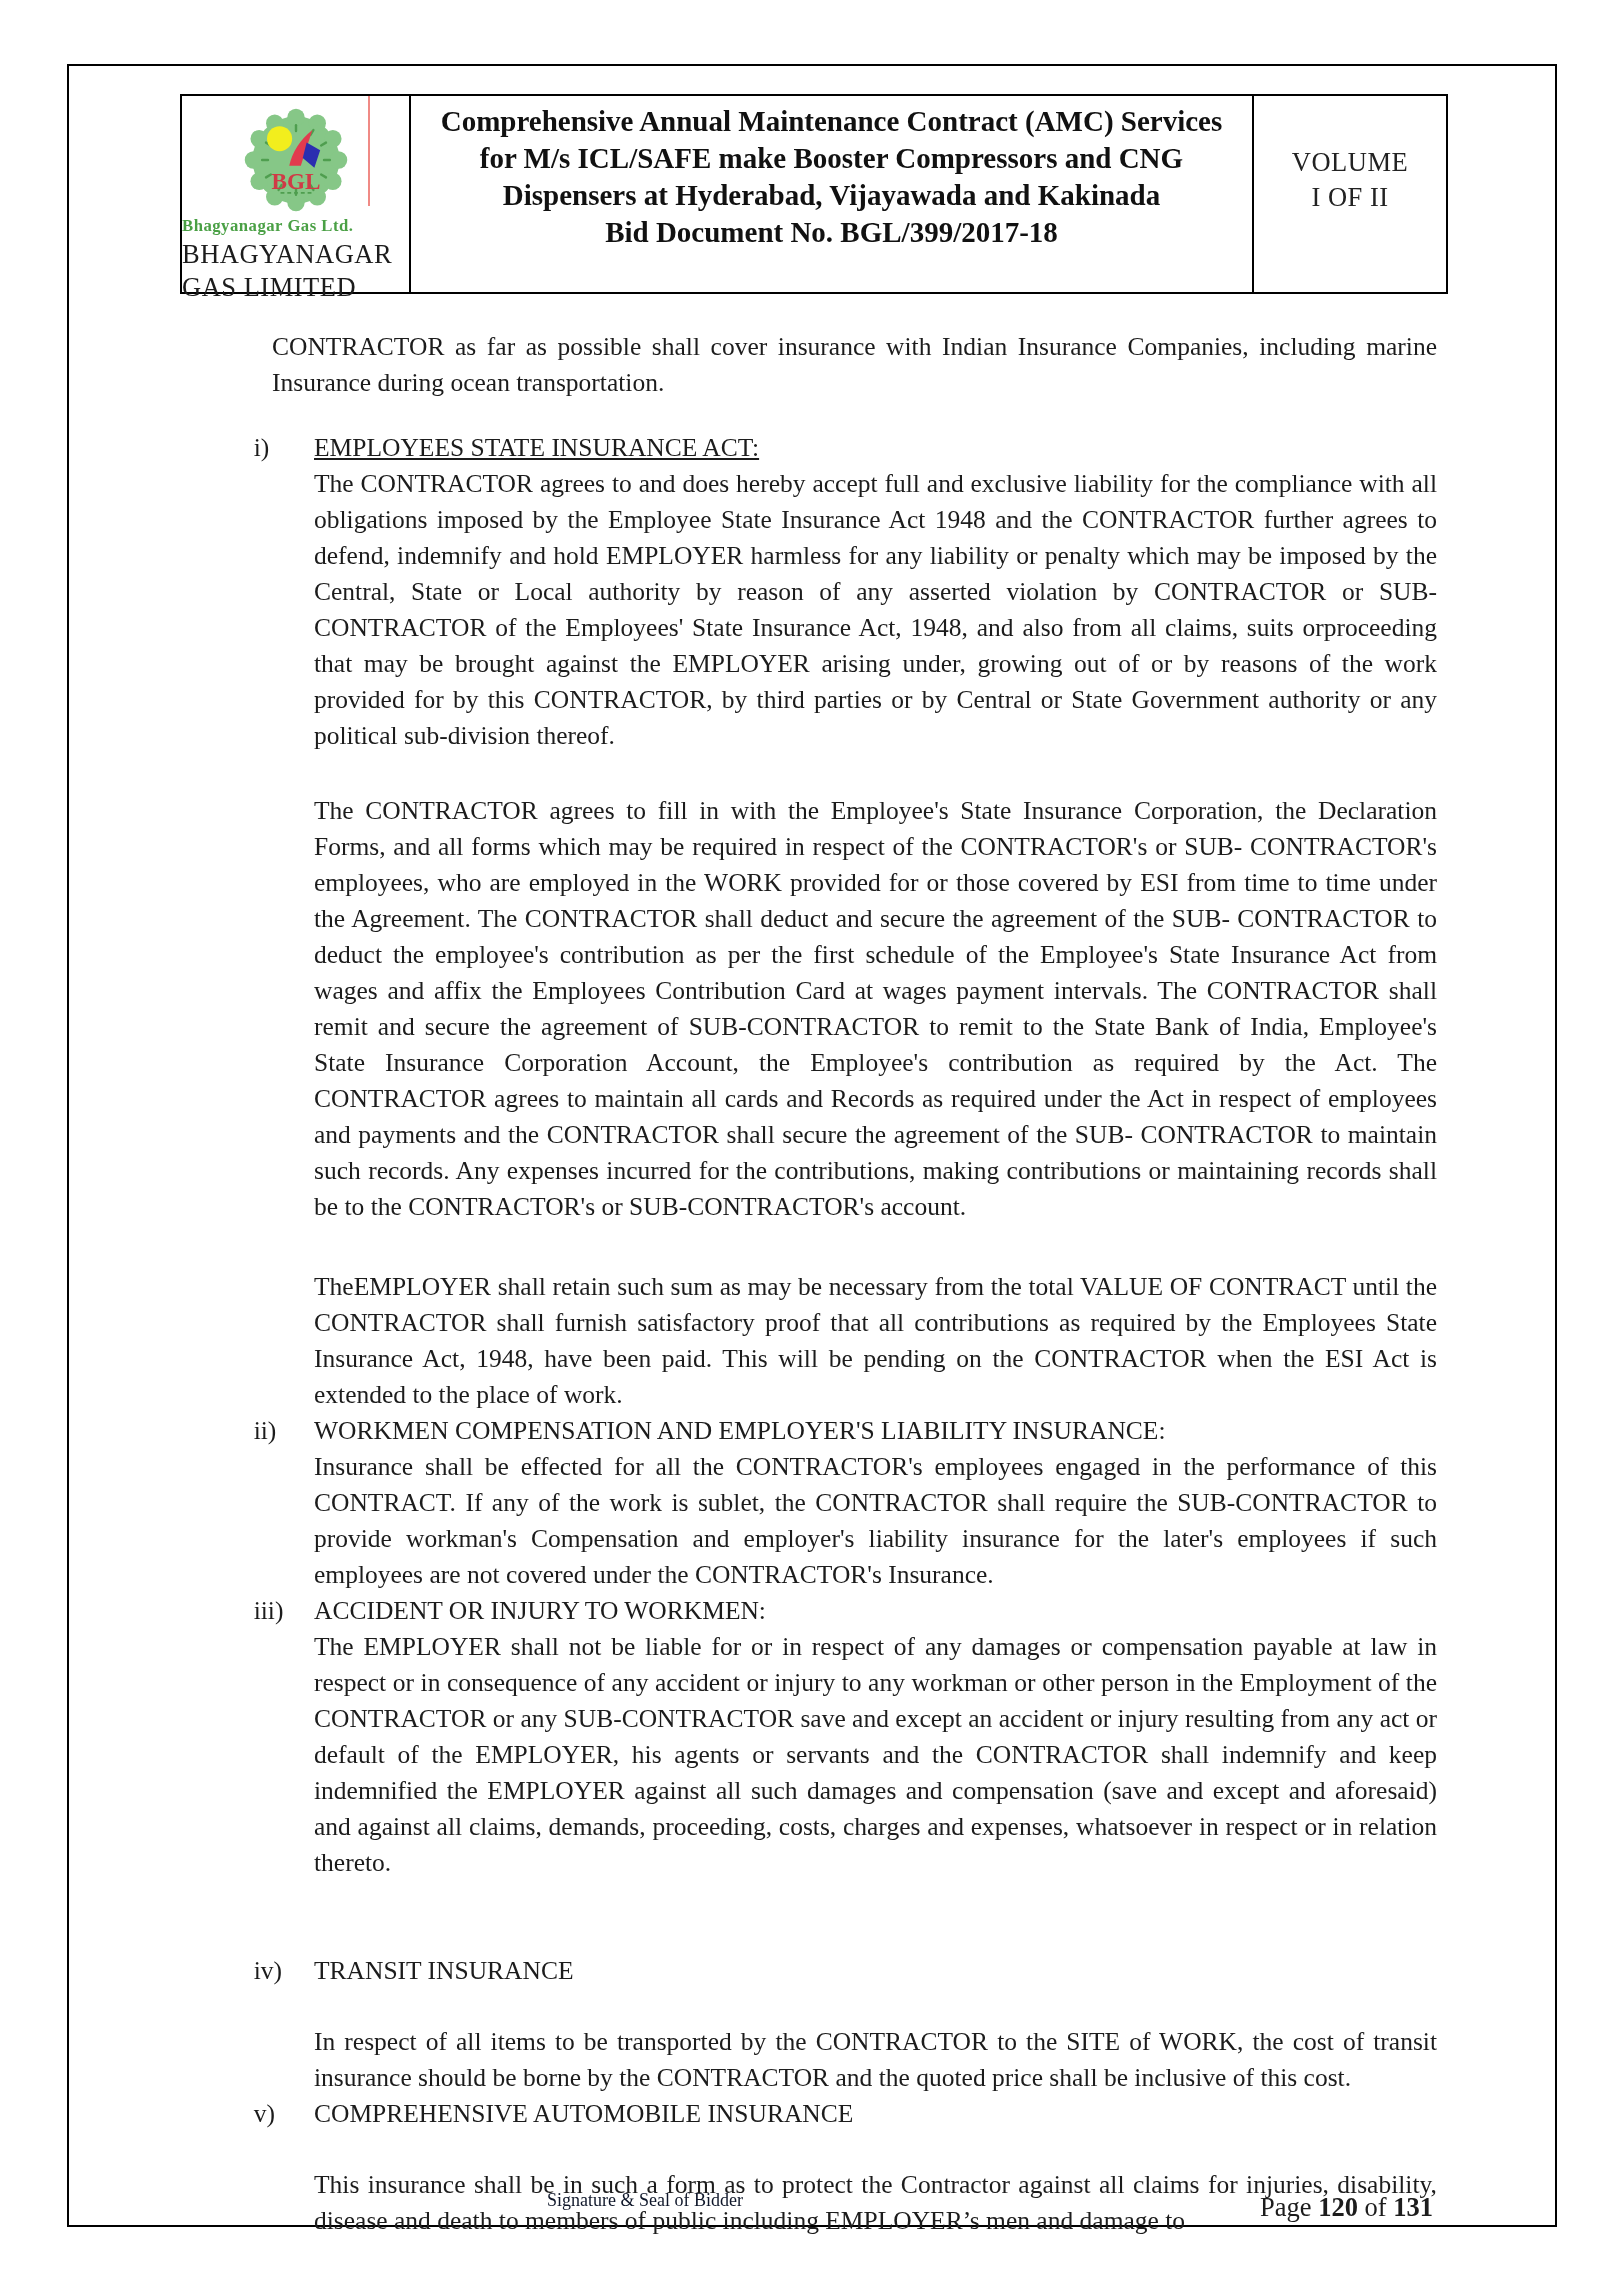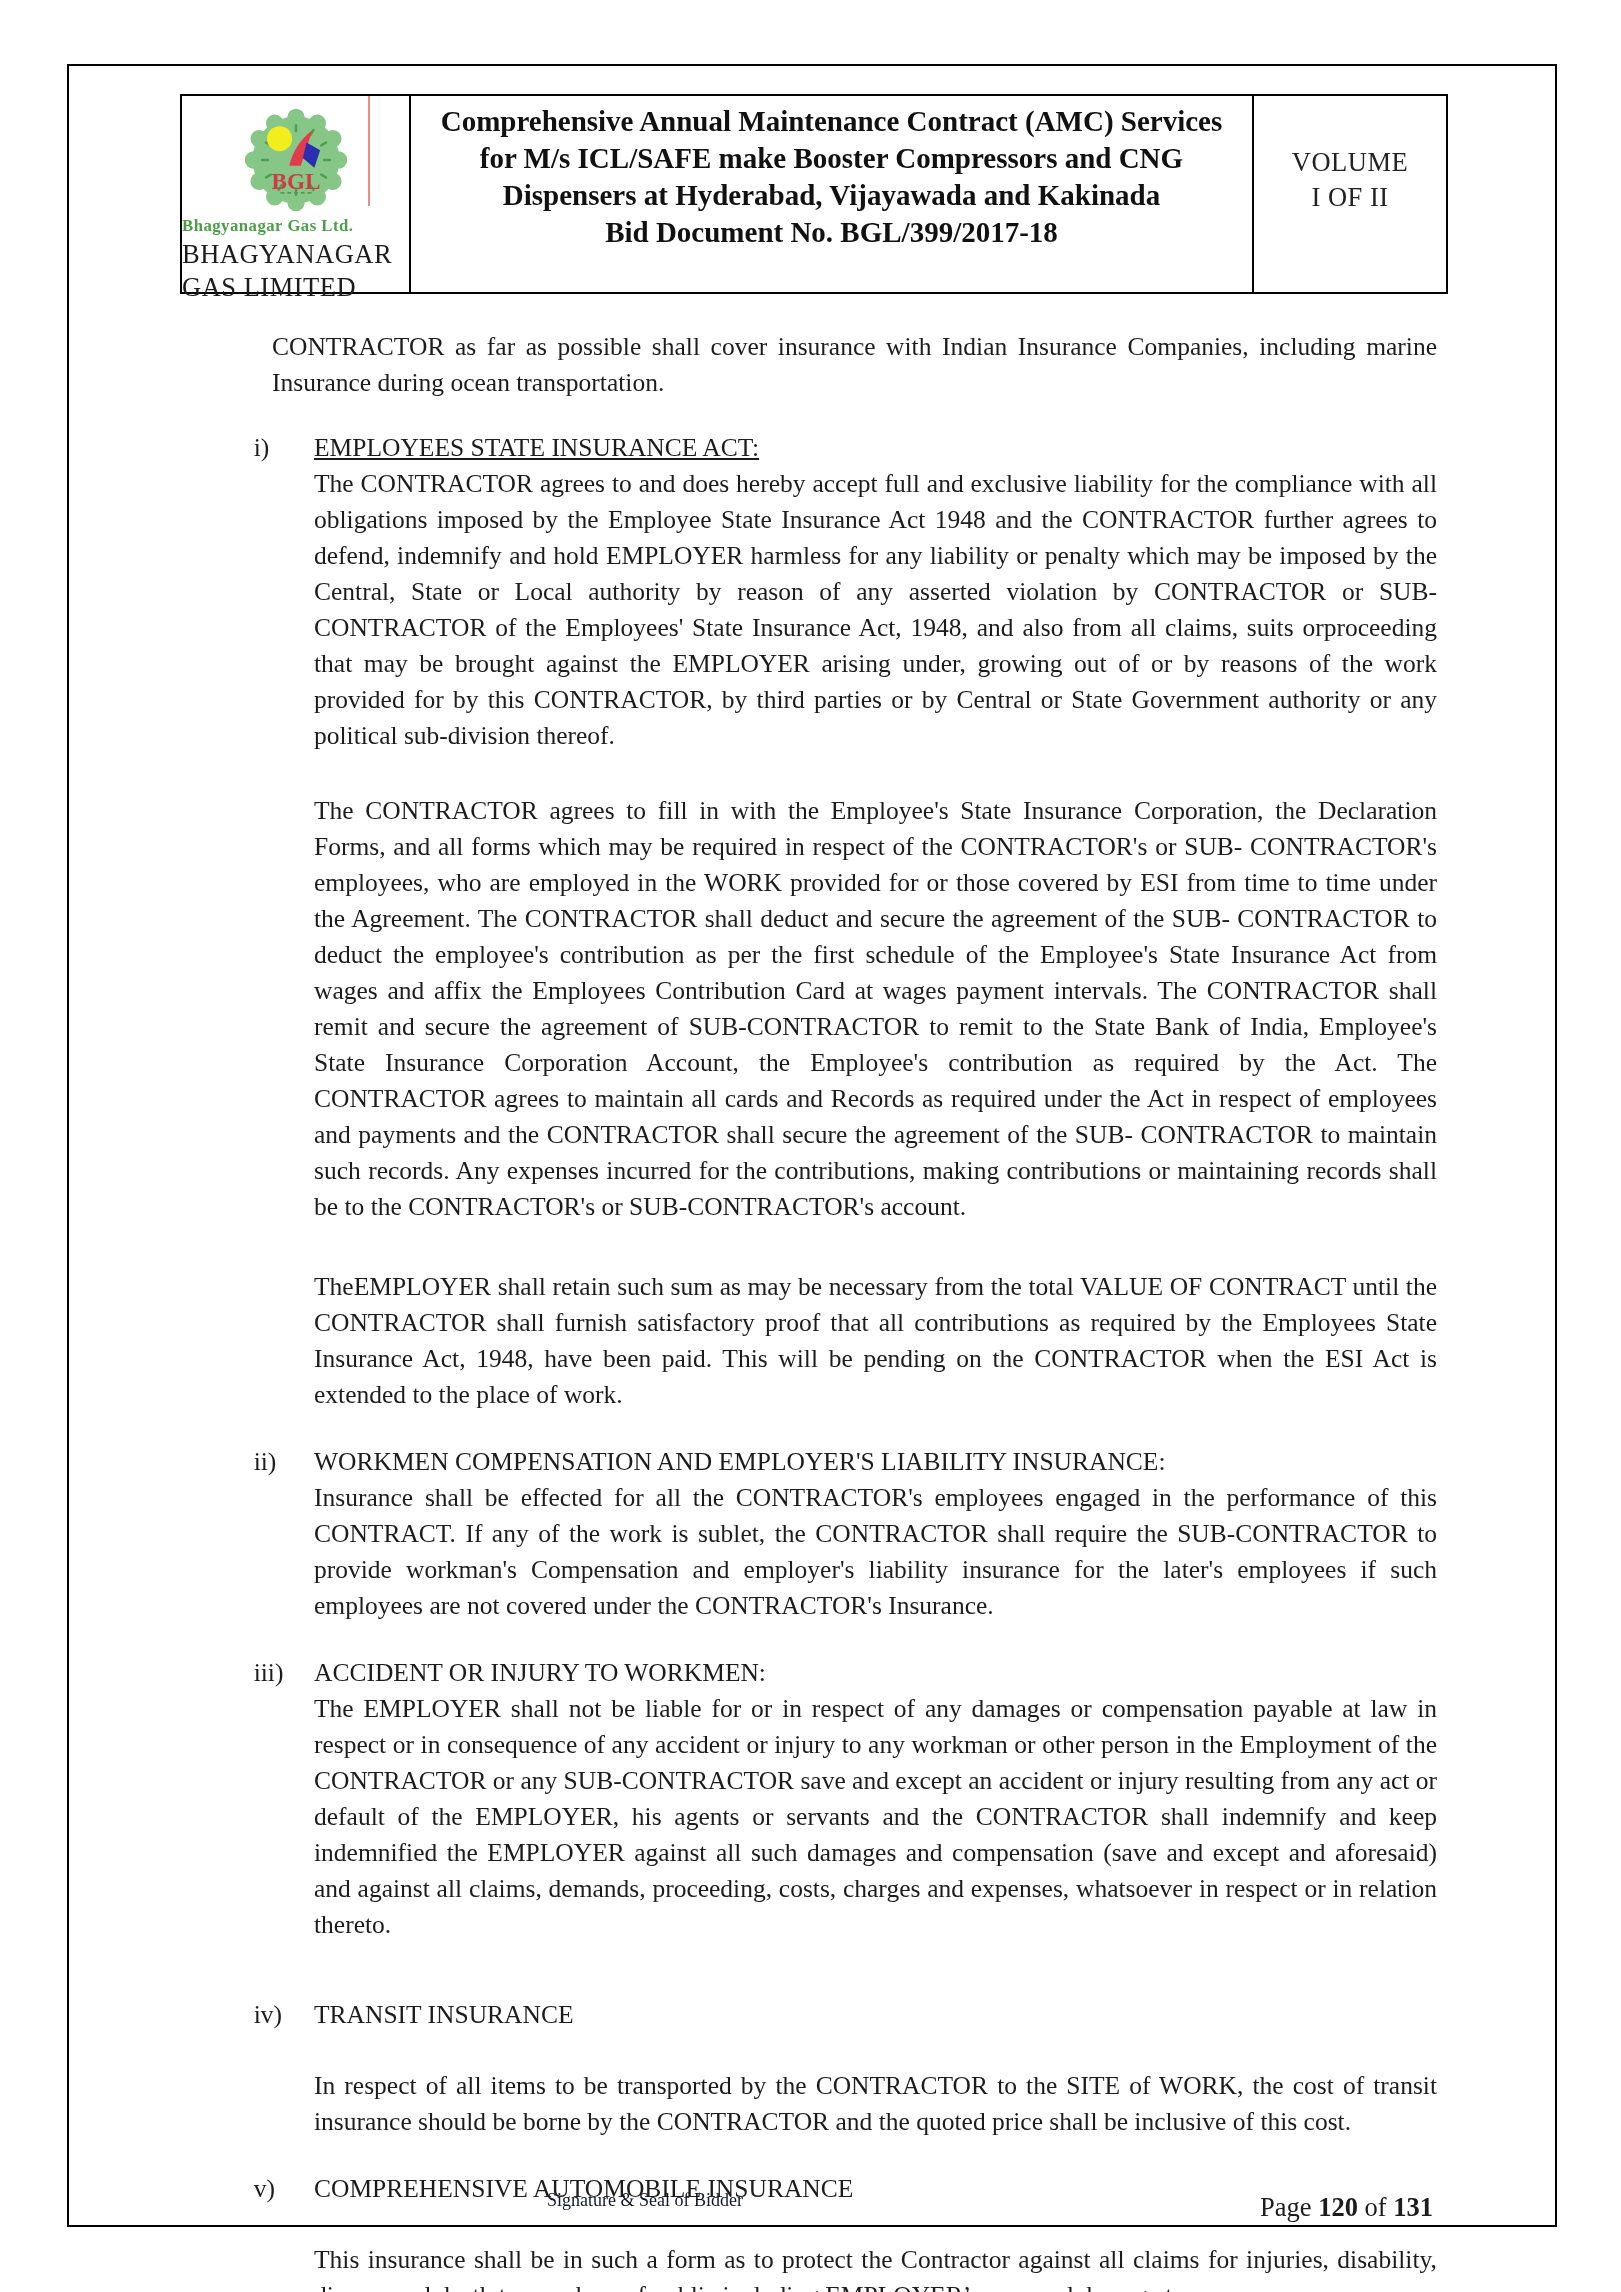--- a/index.html
+++ b/index.html
@@ -42,23 +42,23 @@
     justify-content:center;align-items:center;text-align:right;
     font-size:26.5px;line-height:35px;color:#222;letter-spacing:0.5px;
     padding-bottom:29px;
   }
   
   .body-content{
     position:absolute;left:240px;top:323px;width:1197px;
     font-size:25.5px;line-height:36px;color:#1c1c1c;
   }
   .intro{margin:5.9px 0 0 32px;text-align:justify;}
-  .sec{display:grid;grid-template-columns:74px 1fr;margin-top:31px;}
+  .sec{display:grid;grid-template-columns:74px 1fr;}
   .sec-i{margin-top:29px;}
-  .sec-iv{margin-top:54px;}
+  .sec-iv{margin-top:72px;}
   .marker{padding-left:13.7px;}
   .sec-heading{white-space:nowrap;}
   .sec-heading.underlined{text-decoration:underline;}
   .sec p{margin:0;text-align:justify;}
   .gap-40{margin-top:39px !important;}
   .gap-45{margin-top:44px !important;}
   .gap-36{margin-top:35px !important;}
   
   .footer-signature{
     position:absolute;left:547px;top:2190px;font-size:18px;color:#0f172a;

